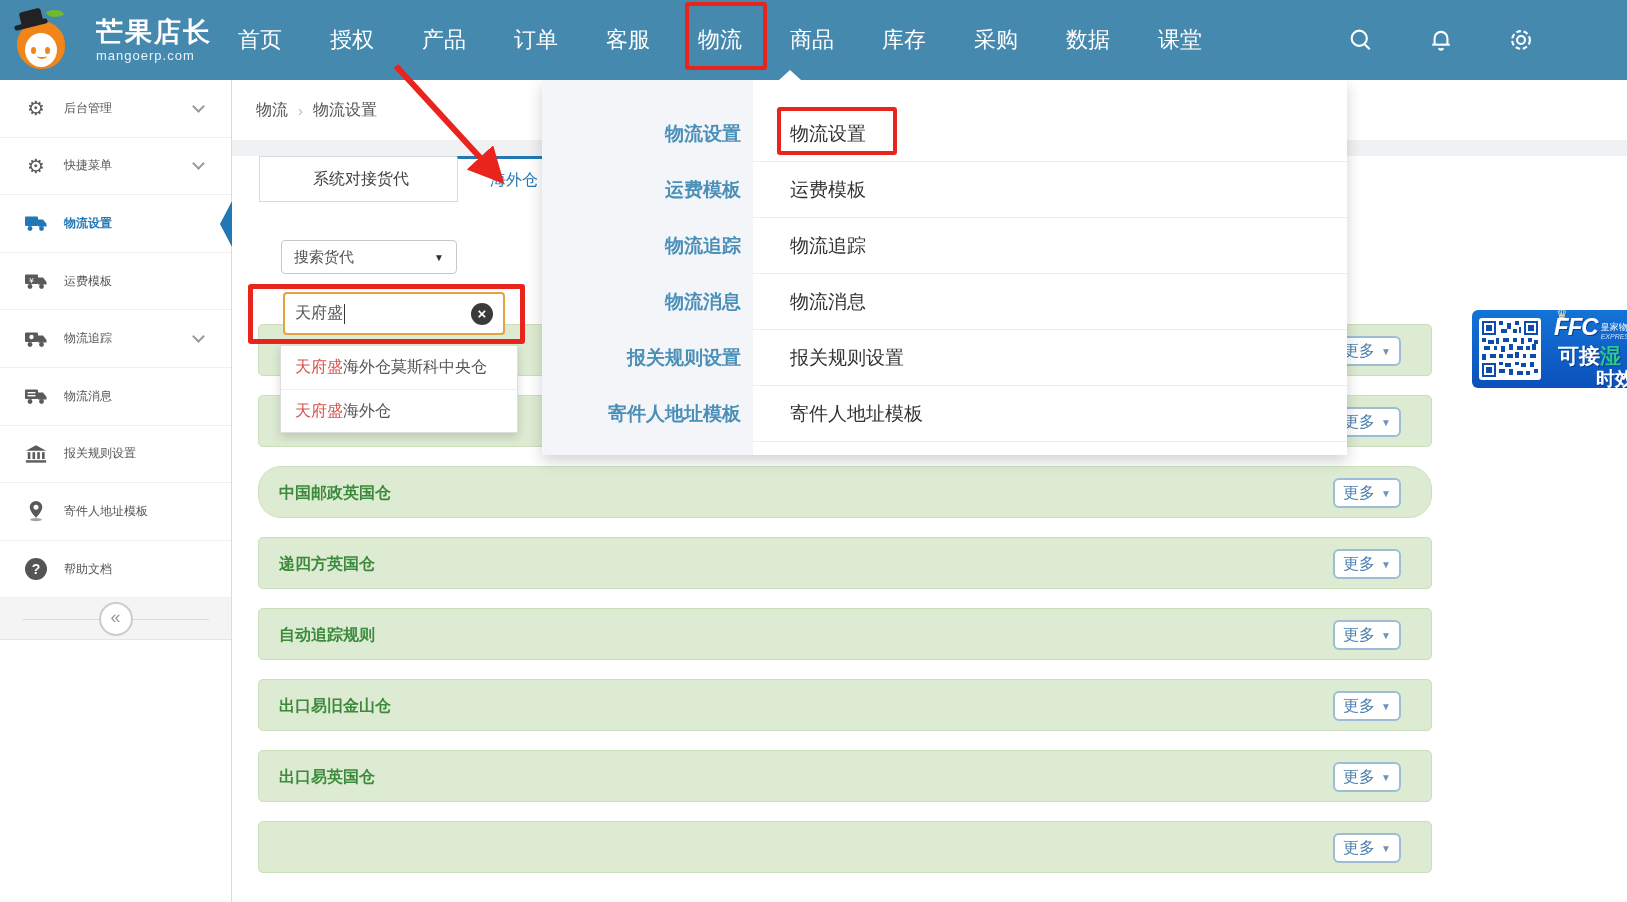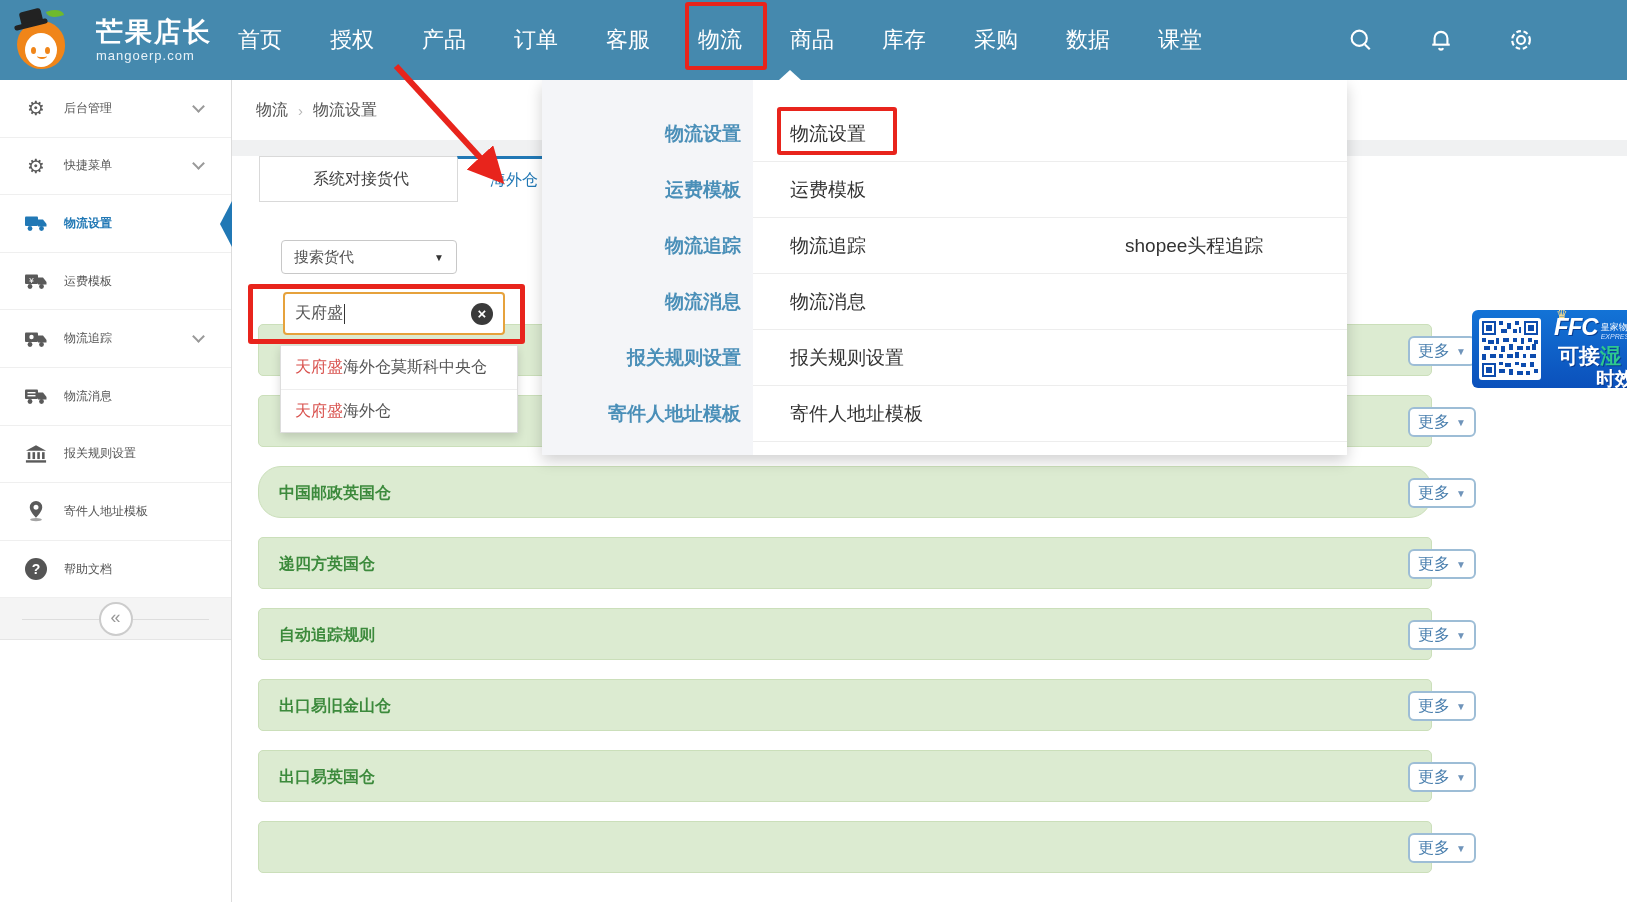--- a/index.html
+++ b/index.html
@@ -55,21 +55,21 @@
   .fcursor { width:1px; height:20px; background:#333; margin-left:1px; }
   .fclear { margin-left:auto; width:22px; height:22px; border-radius:50%; background:#3a3a3a; color:#fff; font-size:15px; font-weight:bold; display:flex; align-items:center; justify-content:center; cursor:pointer; line-height:1; }
   .sugg { position:absolute; left:280px; top:345px; width:238px; height:88px; background:#fff; border:1px solid #ddd; box-shadow:0 4px 9px rgba(0,0,0,.15); z-index:10; }
   .sugg-row { height:43px; display:flex; align-items:center; padding-left:14px; font-size:16px; color:#555; cursor:pointer; }
   .sugg-row + .sugg-row { border-top:1px solid #eee; }
   .sugg-hl { color:#d9534f; }
 
   
   .wrow { position:absolute; left:258px; width:1174px; height:52px; background:#dcebd1; border:1px solid #cbdfba; border-radius:5px; z-index:1; }
   .wlabel { position:absolute; left:20px; top:0; height:52px; display:flex; align-items:center; font-size:16px; font-weight:bold; color:#3c8a3c; }
-  .morebtn { position:absolute; left:1149px; top:11px; width:68px; height:30px; background:#fff; border:2px solid #9dbdd6; border-radius:6px; display:flex; align-items:center; justify-content:center; gap:6px; font-size:16px; color:#4a7fae; cursor:pointer; }
+  .morebtn { position:absolute; left:1074px; top:11px; width:68px; height:30px; background:#fff; border:2px solid #9dbdd6; border-radius:6px; display:flex; align-items:center; justify-content:center; gap:6px; font-size:16px; color:#4a7fae; cursor:pointer; }
   .morebtn .mcaret { font-size:10px; color:#6f94ba; }
 
   
   .mega { position:absolute; left:542px; top:80px; width:805px; height:375px; background:#fff; box-shadow:0 6px 14px rgba(0,0,0,.18); z-index:20; }
   .mega-left { position:absolute; left:0; top:0; width:211px; height:375px; background:#f4f5f8; }
   .ml-item { height:56px; display:flex; align-items:center; justify-content:flex-end; padding-right:12px; font-size:19px; font-weight:bold; color:#4a8fb8; cursor:pointer; }
   .ml-wrap { padding-top:26px; }
   .mega-right { position:absolute; left:211px; top:26px; width:594px; }
   .mr-row { position:relative; height:56px; border-bottom:1px solid #ededed; }
   .mr-link { position:absolute; top:0; height:56px; display:flex; align-items:center; font-size:19px; color:#333; cursor:pointer; white-space:nowrap; }
@@ -347,21 +347,20 @@
     </div>
     <div class="mega-right">
       <div class="mr-row">
           <span class="mr-link" style="left:37px;">物流设置</span>
         </div>
       <div class="mr-row">
           <span class="mr-link" style="left:37px;">运费模板</span>
         </div>
       <div class="mr-row">
         <span class="mr-link" style="left:37px;">物流追踪</span>
-        <span class="mr-link" style="left:372px;">shopee头程追踪</span>
       </div>
       <div class="mr-row">
           <span class="mr-link" style="left:37px;">物流消息</span>
         </div>
       <div class="mr-row">
           <span class="mr-link" style="left:37px;">报关规则设置</span>
         </div>
       <div class="mr-row">
           <span class="mr-link" style="left:37px;">寄件人地址模板</span>
         </div>

